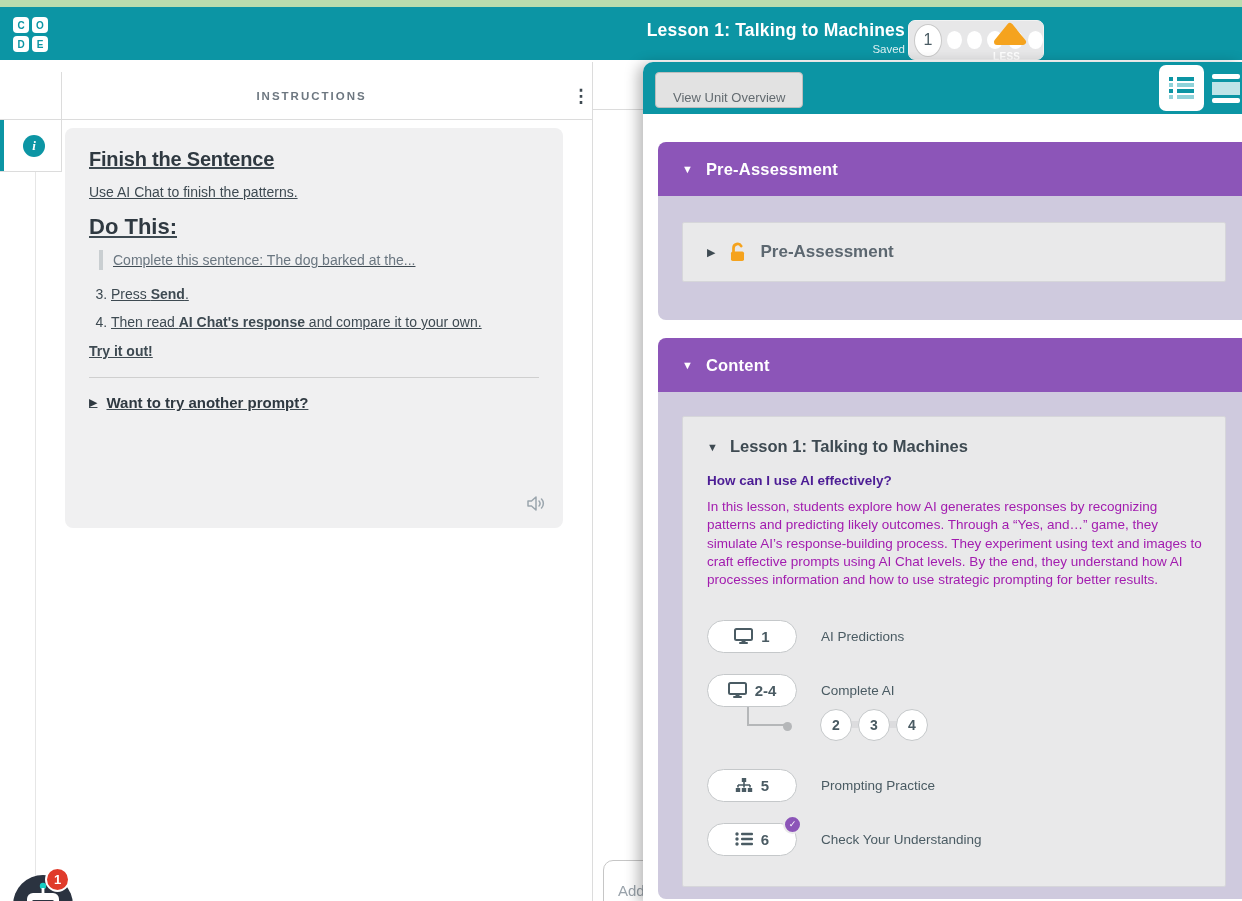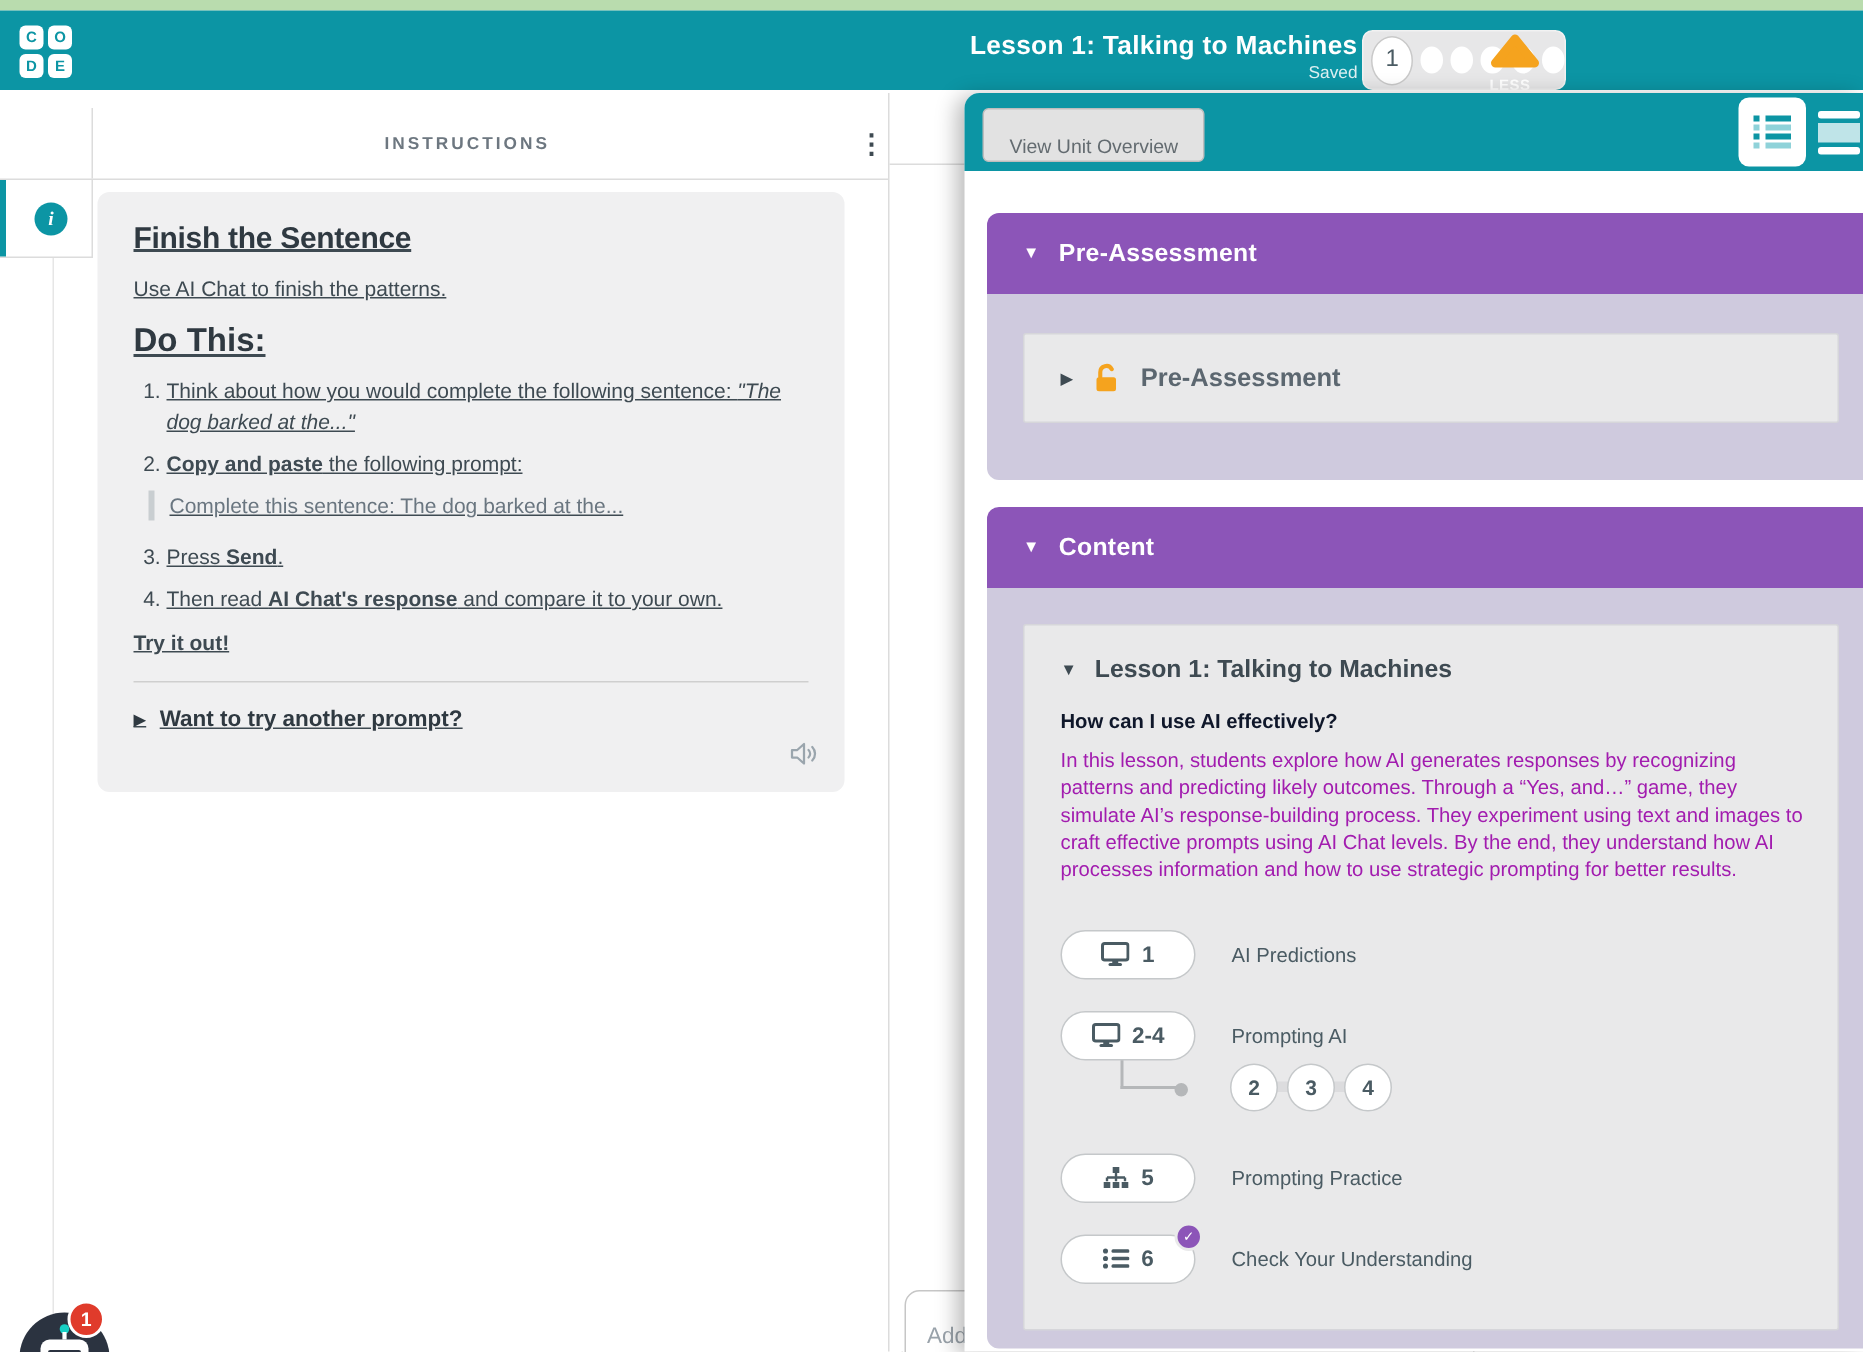--- a/index.html
+++ b/index.html
@@ -97,21 +97,21 @@
   #pre-item .tri { color:#3e4a52; font-size:11px; }
   #pre-item-label { color:#5c6770; font-size:17px; font-weight:bold; }
 
   #content-section { top:276px; }
   #content-body { height:507px; padding:24px 16px 0 24px; }
   #lesson-card { height:471px; background:#e9e9ea; border:1px solid #d6d6da; border-radius:2px;
     padding:20px 24px; }
   #lesson-card-title-row { display:flex; align-items:center; gap:12px; cursor:pointer; }
   #lesson-card-title-row .tri { color:#3e4a52; font-size:11px; }
   #lesson-card-title { color:#3e4a52; font-size:16.5px; font-weight:bold; }
-  #lesson-question { color:#0f172a; font-size:13.5px; font-weight:bold; margin-top:17px; }
+  #lesson-question { color:#4c1d95; font-size:13.5px; font-weight:bold; margin-top:17px; }
   #lesson-desc { color:#a21caf; font-size:13.5px; line-height:1.36; margin-top:10px; width:500px; }
 
   #levels { margin-top:30px; }
   .level-row { display:flex; align-items:center; margin-bottom:21px; }
   .pill-wrap { position:relative; }
   .pill { width:90px; height:33px; background:#fff; border:1.5px solid #c5c8ca; border-radius:17px;
     display:flex; align-items:center; justify-content:center; gap:8px; color:#4a5b63;
     font-size:15px; font-weight:bold; cursor:pointer; }
   .level-label { margin-left:24px; color:#4a5b63; font-size:13.5px; }
   #sub-row { display:flex; align-items:flex-start; margin:-6px 0 20px 0; height:44px; }
@@ -174,24 +174,20 @@
   <div id="info-tab">
     <div id="info-tab-bar"></div>
     <div id="info-icon">i</div>
   </div>
   <div id="rail-line"></div>
 
   <div id="instr-card">
     <h1>Finish the Sentence</h1>
     <p id="instr-intro">Use AI Chat to finish the patterns.</p>
     <h2>Do This:</h2>
-    <ol>
-      <li><span>Think about how you would complete the following sentence: </span><em>"The dog barked at the..."</em></li>
-      <li><b>Copy and paste</b><span> the following prompt:</span></li>
-    </ol>
     <div id="instr-quote">Complete this sentence: The dog barked at the...</div>
     <ol start="3">
       <li><span>Press </span><b>Send</b><span>.</span></li>
       <li><span>Then read </span><b>AI Chat's response</b><span> and compare it to your own.</span></li>
     </ol>
     <p id="try-it">Try it out!</p>
     <hr id="instr-hr">
     <div id="details-row">
       <span class="tri">▶</span>
       <span id="details-label">Want to try another prompt?</span>
@@ -292,21 +288,21 @@
             <div class="pill-wrap">
                 <div class="pill">
               <svg width="19" height="16" viewBox="0 0 19 16">
                 <rect x="1" y="1" width="17" height="11" rx="1.5" fill="none" stroke="#4a5b63" stroke-width="2"></rect>
                 <rect x="7.5" y="12" width="4" height="2" fill="#4a5b63"></rect>
                 <rect x="5" y="14" width="9" height="2" rx="1" fill="#4a5b63"></rect>
               </svg>
               <span>2-4</span>
             </div>
               </div>
-            <span class="level-label">Prompting AI</span>
+            <span class="level-label">Complete AI</span>
           </div>
           <div id="sub-row">
             <div id="connector"></div>
             <div id="connector-dot"></div>
             <div id="sub-bubbles">
               <div class="sub-bubble">2</div>
               <div class="sub-link"></div>
               <div class="sub-bubble">3</div>
               <div class="sub-link"></div>
               <div class="sub-bubble">4</div>

